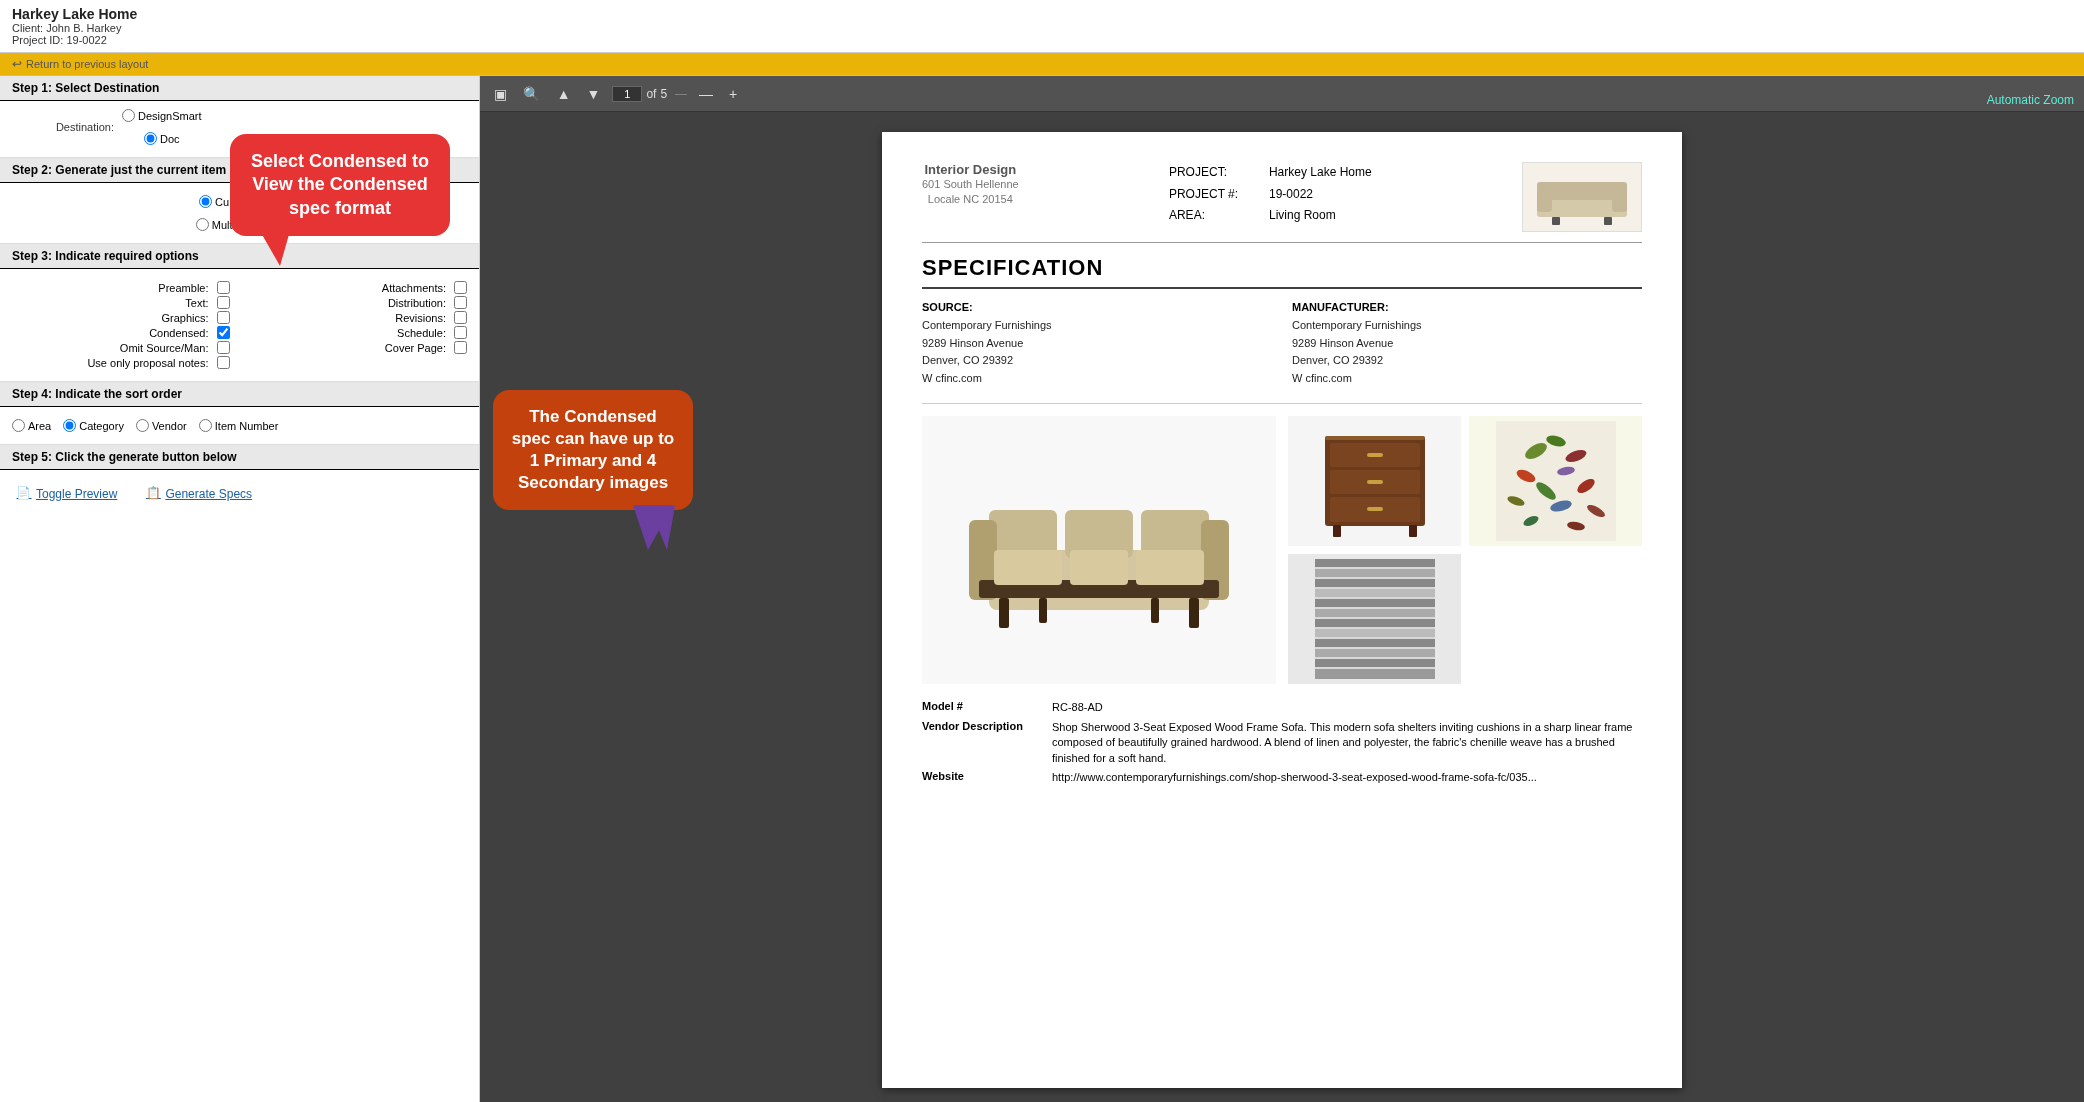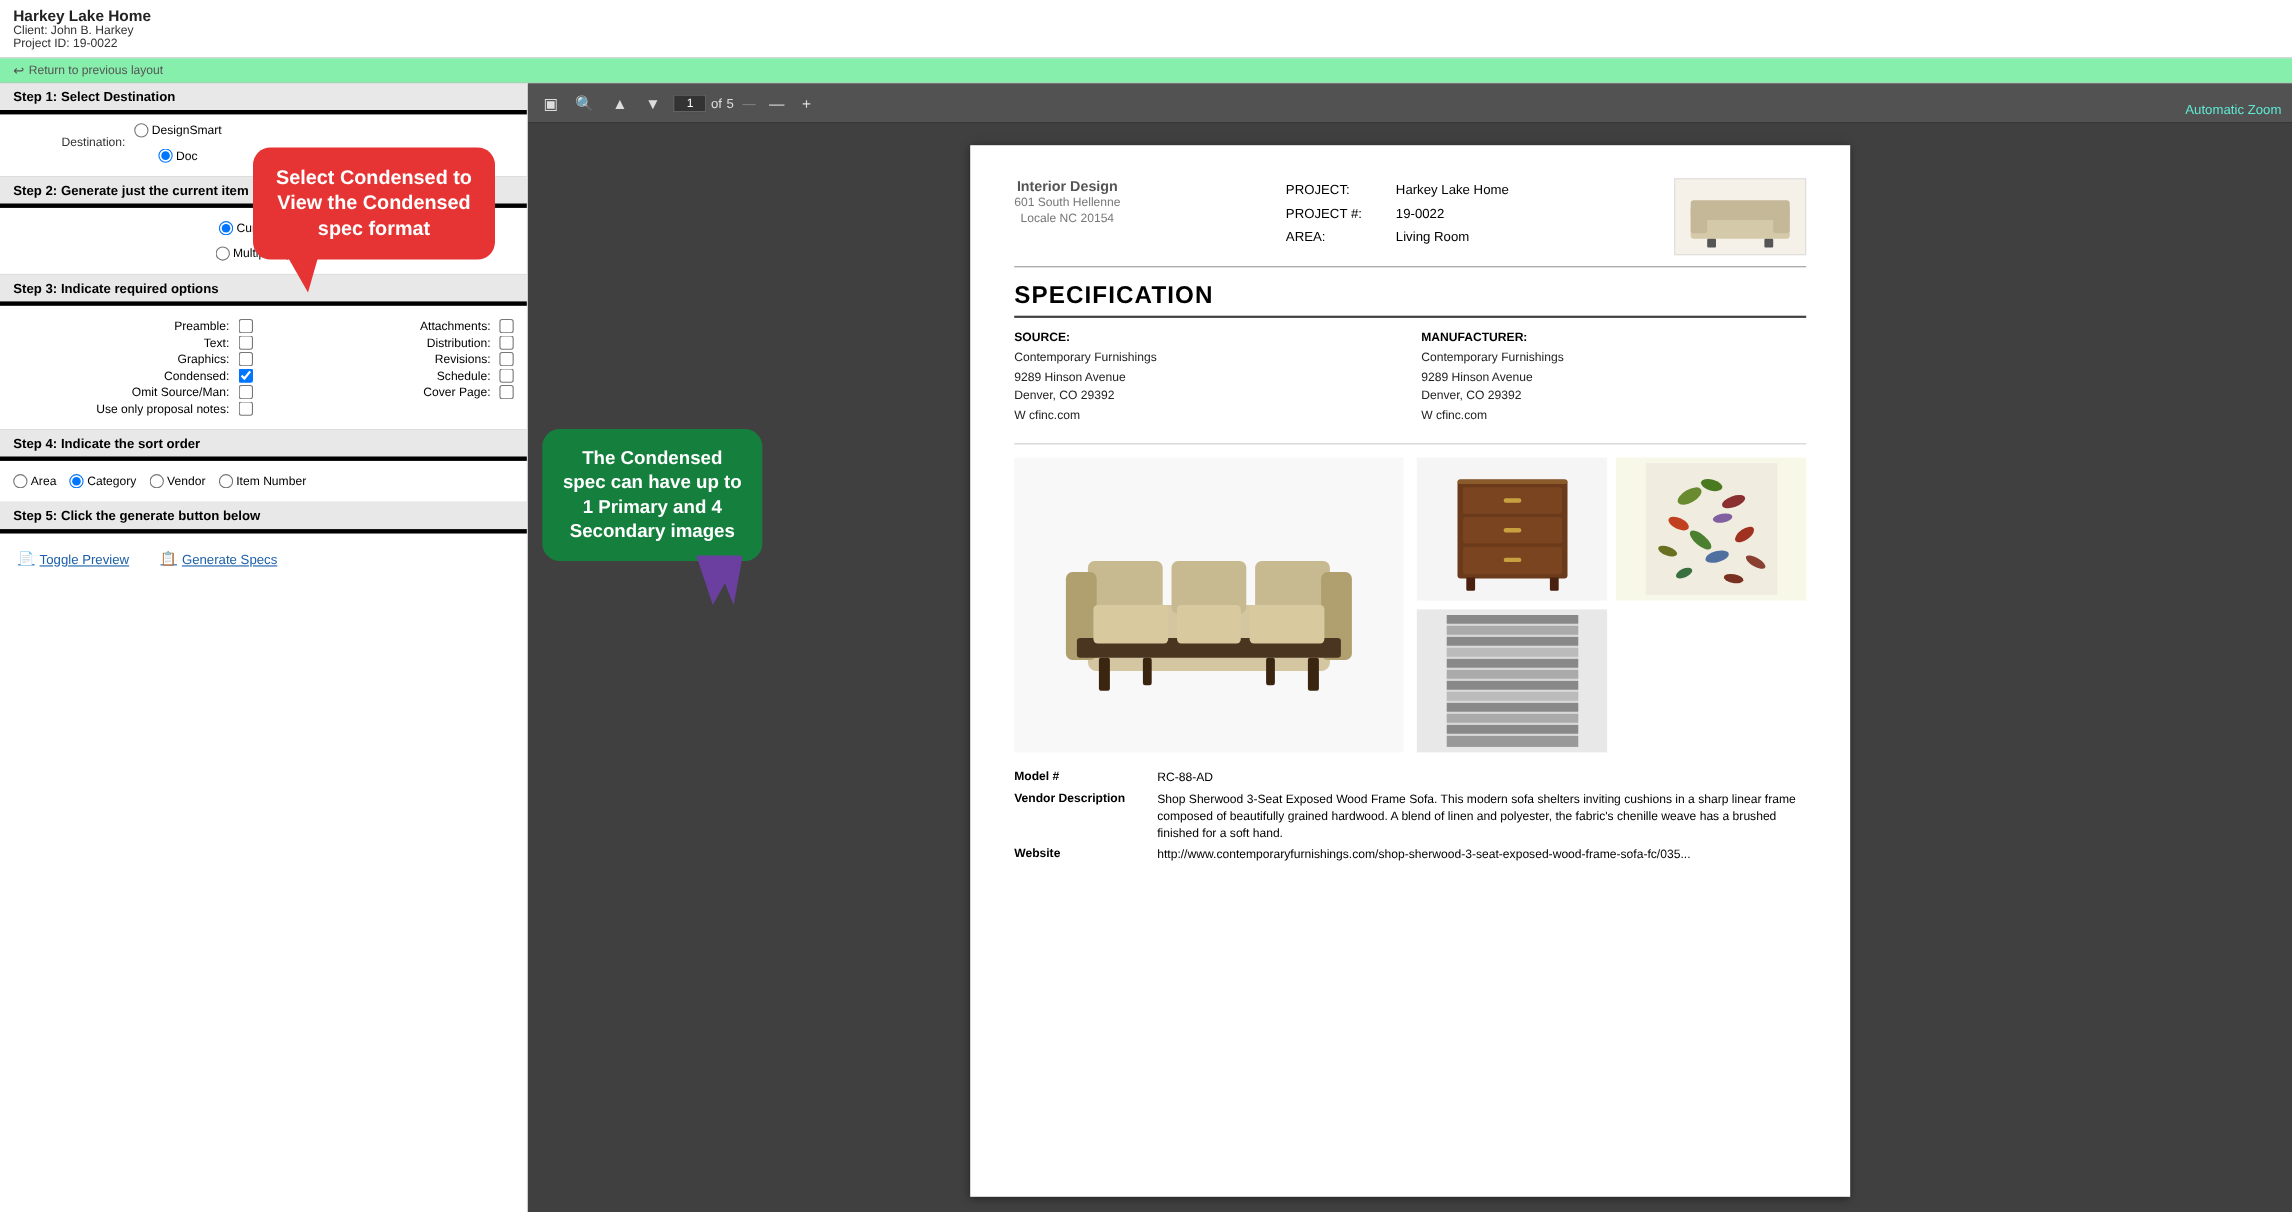--- a/index.html
+++ b/index.html
@@ -9,21 +9,21 @@
     .app-header {
       background: #fff;
       padding: 6px 12px;
       border-bottom: 1px solid #ccc;
     }
     .app-header .title { font-size: 14px; font-weight: bold; color: #222; }
     .app-header .subtitle { font-size: 11px; color: #333; }
 
     
     .top-bar {
-      background: #86efac;
+      background: #eab308;
       padding: 4px 12px;
       border-bottom: 1px solid #bbb;
       display: flex;
       align-items: center;
     }
     .return-link {
       font-size: 11px;
       color: #555;
       cursor: pointer;
       display: flex;
@@ -50,21 +50,21 @@
 
     .section {
       padding: 8px 12px;
       border-bottom: 1px solid #ddd;
     }
     .section-title-bar {
       background: #e8e8e8;
       padding: 5px 12px;
       font-weight: bold;
       font-size: 12px;
-      border-bottom: 4px solid #000000;
+      border-bottom: 1px solid #000000;
     }
 
     .form-row {
       display: flex;
       align-items: center;
       margin-bottom: 4px;
       font-size: 11px;
     }
     .form-label {
       width: 110px;
@@ -447,21 +447,21 @@
         </button>
       </div>
     </div>
 
     <div class="bubble-red">
       <span>Select Condensed to View the Condensed spec format</span>
     </div>
 
   </div>
 
-  <div class="bubble-purple" style="position:absolute; top:390px; left:493px; width:200px; background:#15803d; color:white; border-radius:16px; padding:16px 18px; font-size:17px; font-weight:bold; text-align:center; line-height:1.3; z-index:20;">
+  <div class="bubble-purple" style="position:absolute; top:390px; left:493px; width:200px; background:#c2410c; color:white; border-radius:16px; padding:16px 18px; font-size:17px; font-weight:bold; text-align:center; line-height:1.3; z-index:20;">
     <span>The Condensed spec can have up to 1 Primary and 4 Secondary images</span>
     
     <div style="position:absolute; bottom:-40px; right:18px; width:0; height:0; border-left:18px solid transparent; border-right:8px solid transparent; border-top:44px solid #6b3fa0;"></div>
   </div>
 
   <div class="right-panel">
 
     <div class="pdf-toolbar">
       <button class="pdf-toolbar-btn">▣</button>
       <button class="pdf-toolbar-btn">🔍</button>

